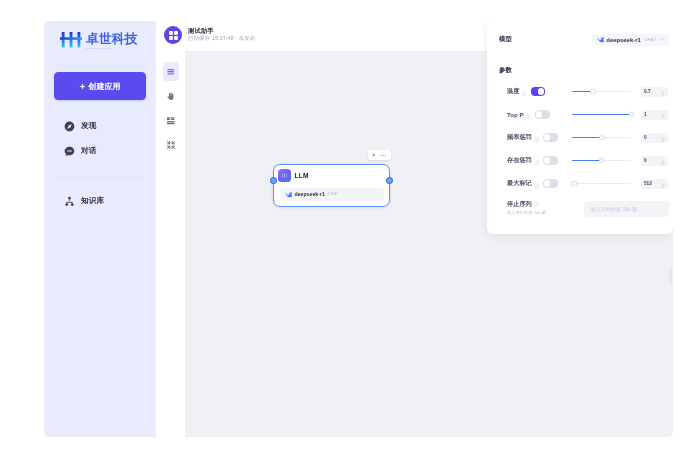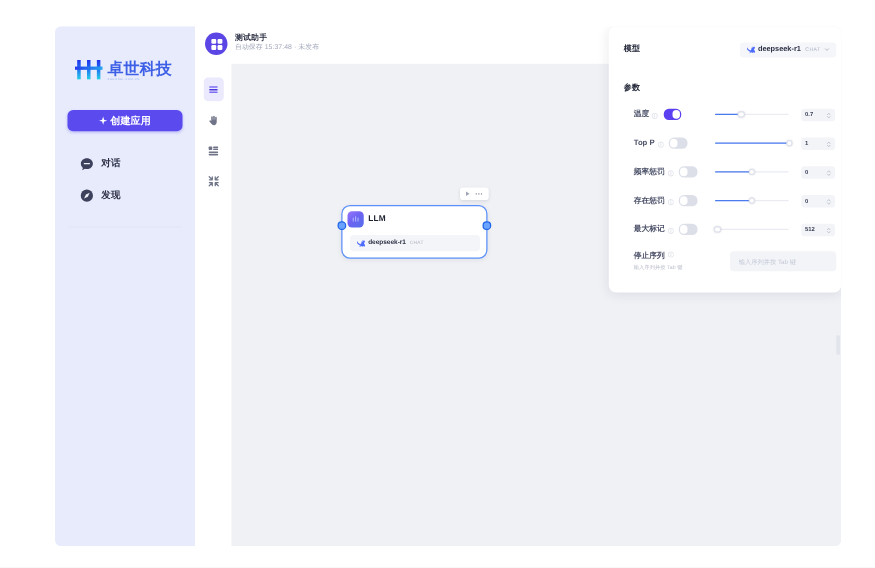--- a/index.html
+++ b/index.html
@@ -4,28 +4,28 @@
 <style>
   html,body{margin:0;padding:0;}
   body{width:700px;height:454px;background:#ffffff;
        font-family:"Liberation Sans",sans-serif;overflow:hidden;
        -webkit-font-smoothing:antialiased;}
   #app{position:absolute;left:44px;top:21px;width:629px;height:416px;
        background:#fff;border-radius:5px;overflow:hidden;display:flex;}
 
   
   .sidebar{width:112px;flex:0 0 112px;background:#e7ebfc;
-           display:flex;flex-direction:column;padding-top:16px;position:relative;}
+           display:flex;flex-direction:column;padding-top:0;position:relative;}
   .logo{height:30px;display:flex;align-items:center;padding-left:16px;margin-top:3px;}
   .logo-mark{width:23px;height:17px;margin-right:3px;display:block;}
   .logo-text{display:flex;flex-direction:column;line-height:1;padding-top:4px;}
   .logo-cn{font-size:12.8px;font-weight:700;color:#3d5fe6;letter-spacing:.1px;}
   .logo-en{font-size:2.3px;color:#9ab0ee;letter-spacing:.4px;margin-top:1.6px;transform:scaleY(.9);transform-origin:left top;}
 
-  .create-btn{margin:18px 10px 0 10px;height:17px;border-radius:4.5px;
+  .create-btn{margin:18px 10px 0 10px;height:28px;border-radius:4.5px;
               background:#5b4bef;display:flex;align-items:center;justify-content:center;
               gap:2px;cursor:pointer;box-shadow:0 1px 2px rgba(91,75,239,.25);}
   .create-btn .lbl{font-size:8px;color:#fff;font-weight:700;letter-spacing:.1px;}
   .create-btn svg{display:block;}
 
   .nav{margin-top:19px;}
   .nav-item{height:14px;display:flex;align-items:center;padding-left:20px;gap:6px;cursor:pointer;margin-bottom:11px;}
   .nav.bottom .nav-item{margin-bottom:9px;}
   .nav-item .ico{width:11px;height:11px;display:flex;align-items:center;justify-content:center;flex:0 0 11px;}
   .nav-item .ico svg{display:block;width:11px;height:11px;}
@@ -150,40 +150,51 @@
             <path d="M6 0.4 L7.35 4.65 L11.6 6 L7.35 7.35 L6 11.6 L4.65 7.35 L0.4 6 L4.65 4.65 Z" fill="#fff"></path>
           </svg>
       </span>
       <span class="lbl">创建应用</span>
     </div>
 
     <div class="nav">
       <div class="nav-item">
         <span class="ico">
           <svg width="9.5" height="9.5" viewBox="0 0 16 16">
+              <circle cx="8" cy="8" r="7.1" fill="#3d415c"></circle>
+              <path d="M11.3 4.7 L6.9 6.6 L4.7 11.3 L9.1 9.4 Z" fill="#eef1fa"></path>
+            </svg>
+        </span>
+        <span class="lbl">发现</span>
+      </div>
+      <div class="nav-item">
+        <span class="ico">
+          <svg width="9.5" height="9.5" viewBox="0 0 16 16">
               <path d="M8 1c3.9 0 7 2.8 7 6.3 0 3.4-3.1 6.2-7 6.2-.8 0-1.5-.1-2.2-.3l-3.4 1.6 1-2.7C1.9 11 1 9.2 1 7.3 1 3.8 4.1 1 8 1z" fill="#3d415c"></path>
               <rect x="4.3" y="6.4" width="7.4" height="1.5" rx=".7" fill="#eef1fa"></rect>
             </svg>
         </span>
         <span class="lbl">对话</span>
       </div>
+    </div>
+
+    <div class="nav-sep"></div>
+
+    <div class="nav bottom" style="margin-top:17px">
       <div class="nav-item">
         <span class="ico">
-          <svg width="9.5" height="9.5" viewBox="0 0 16 16">
-              <circle cx="8" cy="8" r="7.1" fill="#3d415c"></circle>
-              <path d="M11.3 4.7 L6.9 6.6 L4.7 11.3 L9.1 9.4 Z" fill="#eef1fa"></path>
-            </svg>
+          <svg width="9" height="9" viewBox="0 0 16 16" fill="none" stroke="#3b3f5c" stroke-width="1.3">
+            <path d="M8 4.5v2.4M4 11V9.2h8V11"></path>
+              <circle cx="8" cy="3" r="2" fill="#3b3f5c" stroke="none"></circle>
+            <circle cx="4" cy="12.4" r="2" fill="#3b3f5c" stroke="none"></circle>
+              <circle cx="12" cy="12.4" r="2" fill="#3b3f5c" stroke="none"></circle>
+          </svg>
         </span>
-        <span class="lbl">发现</span>
-      </div>
-    </div>
-
-    <div class="nav-sep"></div>
-
-    <div class="nav bottom" style="margin-top:17px">
+        <span class="lbl">知识库</span>
+      </div>
     </div>
   </div>
 
   <div class="main">
 
     <div class="topbar">
       <div class="app-avatar">
         <svg width="11" height="11" viewBox="0 0 16 16">
           <rect x="1.6" y="1.6" width="5.6" height="5.6" rx="1.4" fill="#fff"></rect>
           <rect x="8.8" y="1.6" width="5.6" height="5.6" rx="1.4" fill="#fff"></rect>

